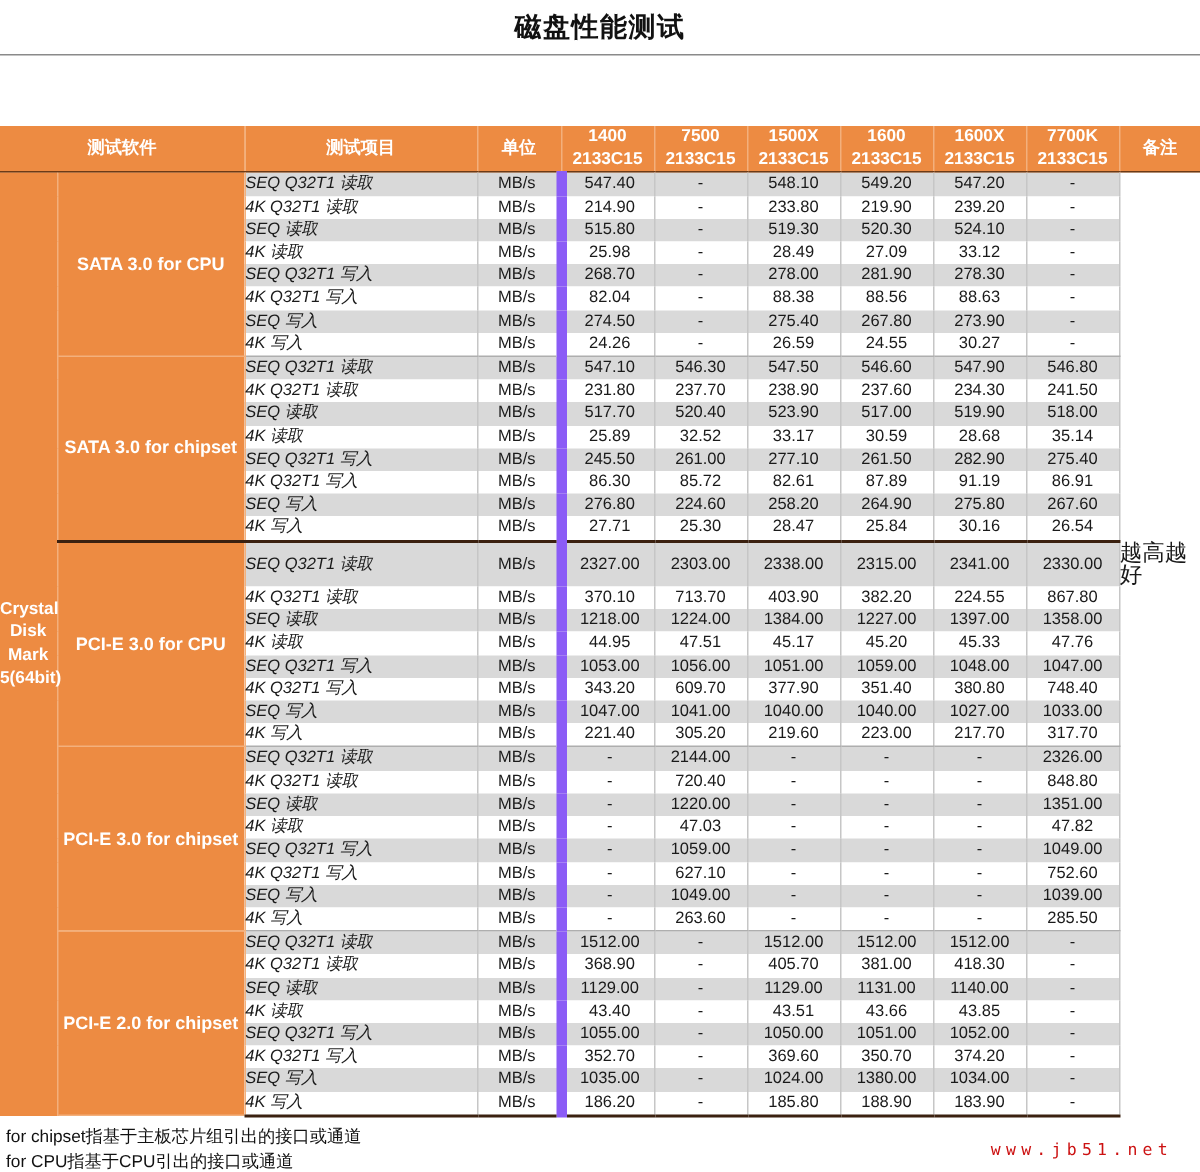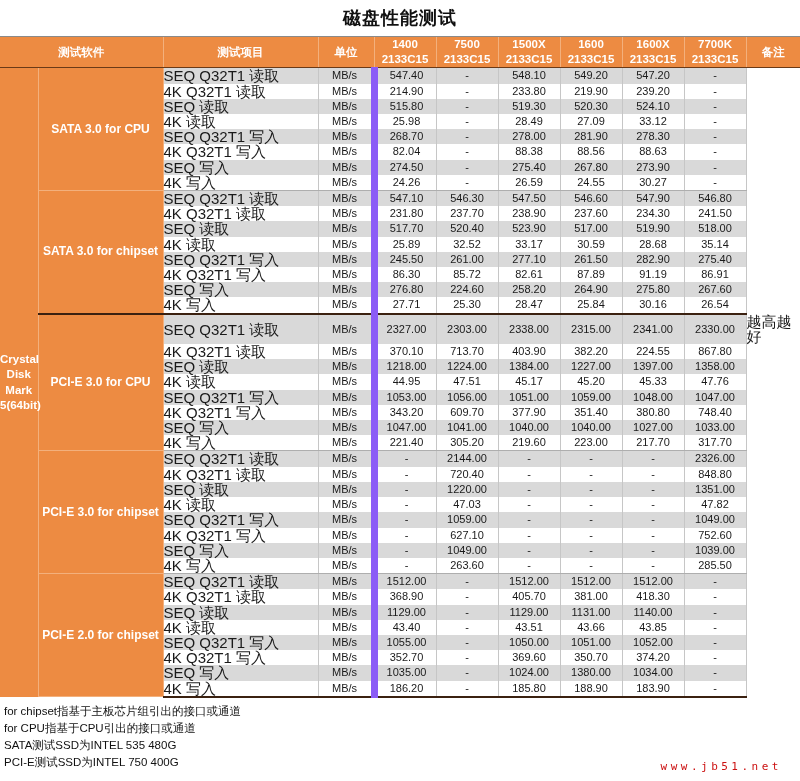--- a/index.html
+++ b/index.html
@@ -31,20 +31,21 @@
     letter-spacing: 1px;
     color: #111;
   }
 
   
   table.perf {
     border-collapse: collapse;
     width: 800px;
     table-layout: fixed;
     font-size: 11px;
+    margin-top: 47px;
   }
   table.perf td, table.perf th {
     padding: 0;
     margin: 0;
     line-height: 15.2px;
     height: 15.2px;
     box-sizing: border-box;
   }
 
   
@@ -85,21 +86,22 @@
     border-right: 1px solid #f3b07c;
     line-height: 14px;
   }
 
   
   .item {
     text-align: left;
     padding-left: 6px;
     border-right: 1px solid #c6c6c6;
     white-space: nowrap;
-    font-size: 15px;
+    font-size: 11px;
+    font-style: italic;
   }
   .unit {
     text-align: center;
     border-right: 7px solid #8b5cf6;
     font-size: 11px;
   }
   .num {
     text-align: center;
     border-right: 1px solid #c6c6c6;
     font-size: 11px;

